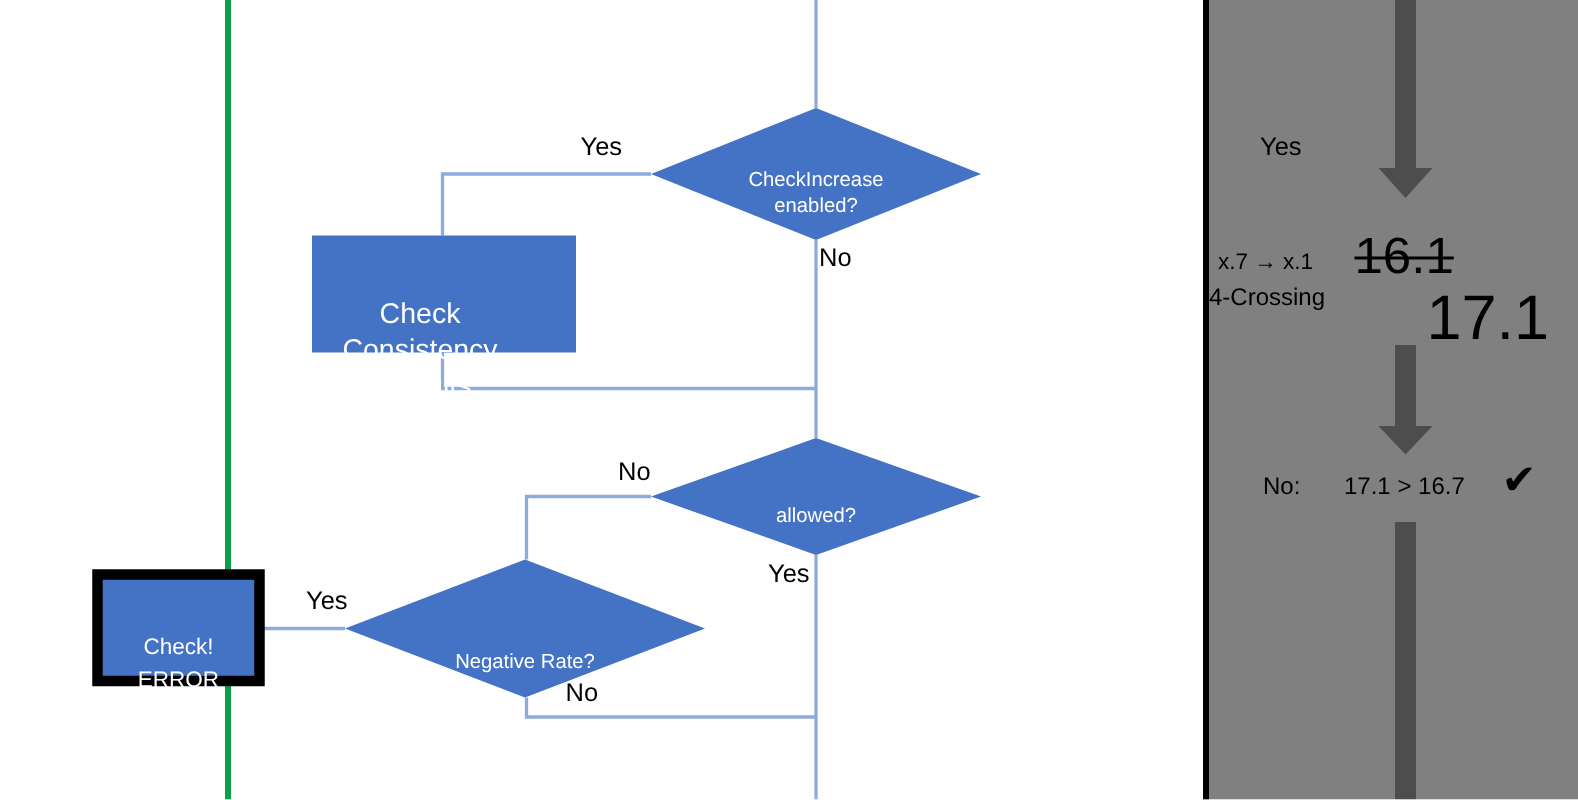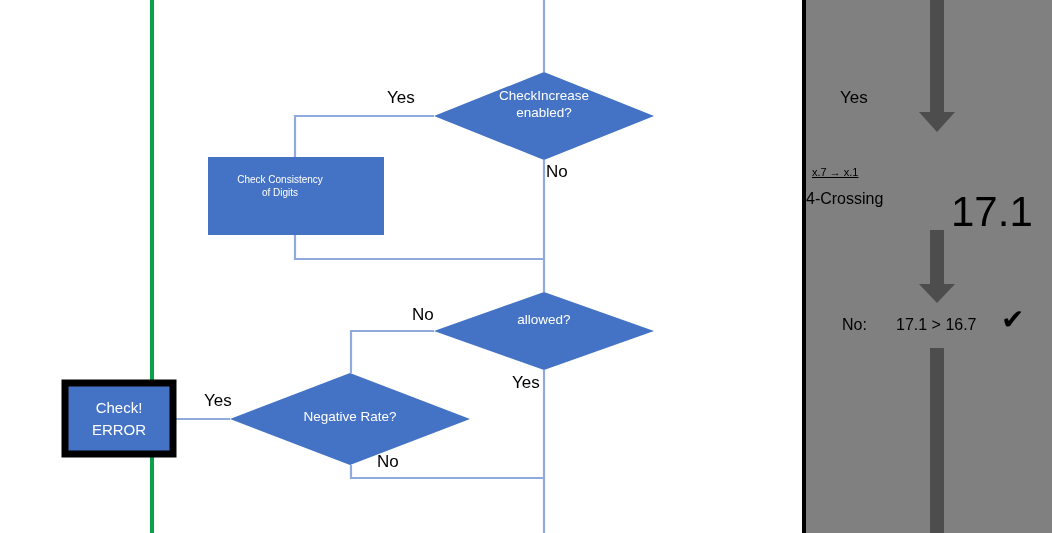--- a/index.html
+++ b/index.html
@@ -8,33 +8,33 @@
     font-family:"Liberation Sans", sans-serif;
   }
   #canvas{position:absolute;inset:0;width:1052px;height:533px;}
 
   
   .flow-svg{position:absolute;left:0;top:0;width:802px;height:533px;}
 
   .node-label{
     position:absolute;color:#ffffff;text-align:center;
     font-family:"Liberation Sans", sans-serif;
-    line-height:1.25;pointer-events:none;
+    line-height:1.25;pointer-events:none;margin-top:24px;
   }
 
   
   #diamond-check-increase{left:434px;top:72px;width:220px;height:88px;}
   #diamond-check-increase .node-label{
     left:0;top:16px;width:220px;font-size:13.5px;
   }
 
   
   #box-check-consistency{left:208px;top:157px;width:176px;height:78px;}
   #box-check-consistency .node-label{
-    left:0;top:17px;width:144px;font-size:10px;
+    left:0;top:17px;width:144px;font-size:19px;
   }
 
   
   #diamond-negative-rate-allowed{left:434px;top:292px;width:220px;height:78px;}
   #diamond-negative-rate-allowed .node-label{
     left:0;top:20px;width:220px;font-size:13.5px;
   }
 
   
   #diamond-negative-rate{left:230px;top:373px;width:240px;height:92px;}
@@ -63,21 +63,21 @@
 
   
   #gray-panel{
     position:absolute;left:802px;top:0;width:250px;height:533px;
     background:#808080;border-left:4px solid #000000;box-sizing:border-box;
   }
   #panel-svg{position:absolute;left:0;top:0;width:250px;height:533px;}
 
   .panel-text{position:absolute;color:#000000;font-family:"Liberation Sans", sans-serif;white-space:nowrap;}
   #panel-yes{left:34px;top:88px;font-size:17px;}
-  #panel-transition{left:6px;top:166px;font-size:11px;text-decoration:underline;}
+  #panel-transition{left:6px;top:166px;font-size:15px;}
   #panel-zero-crossing{left:0px;top:190px;font-size:16px;}
   #panel-value-old{left:97px;top:152px;font-size:34px;text-decoration:line-through;text-decoration-thickness:2px;}
   #panel-value-new{left:97px;top:188px;font-size:42px;margin-left:48px;}
   #panel-no-label{left:36px;top:316px;font-size:16px;}
   #panel-comparison{left:90px;top:316px;font-size:16px;}
   #panel-check{left:195px;top:306px;font-size:28px;line-height:1;}
 </style>
 </head>
 <body>
 
@@ -173,19 +173,20 @@
       </g>
 
       <g fill="#4D4D4D">
         <rect x="124" y="348" width="14" height="185"></rect>
       </g>
     </svg>
 
     <div class="panel-text" id="panel-yes">Yes</div>
     <div class="panel-text" id="panel-transition">x.7 → x.1</div>
     <div class="panel-text" id="panel-zero-crossing">4-Crossing</div>
+    <div class="panel-text" id="panel-value-old">16.1</div>
     <div class="panel-text" id="panel-value-new">17.1</div>
     <div class="panel-text" id="panel-no-label">No:</div>
     <div class="panel-text" id="panel-comparison">17.1 &gt; 16.7</div>
     <div class="panel-text" id="panel-check">✔</div>
   </div>
 
 </div>
 
 </body></html>

